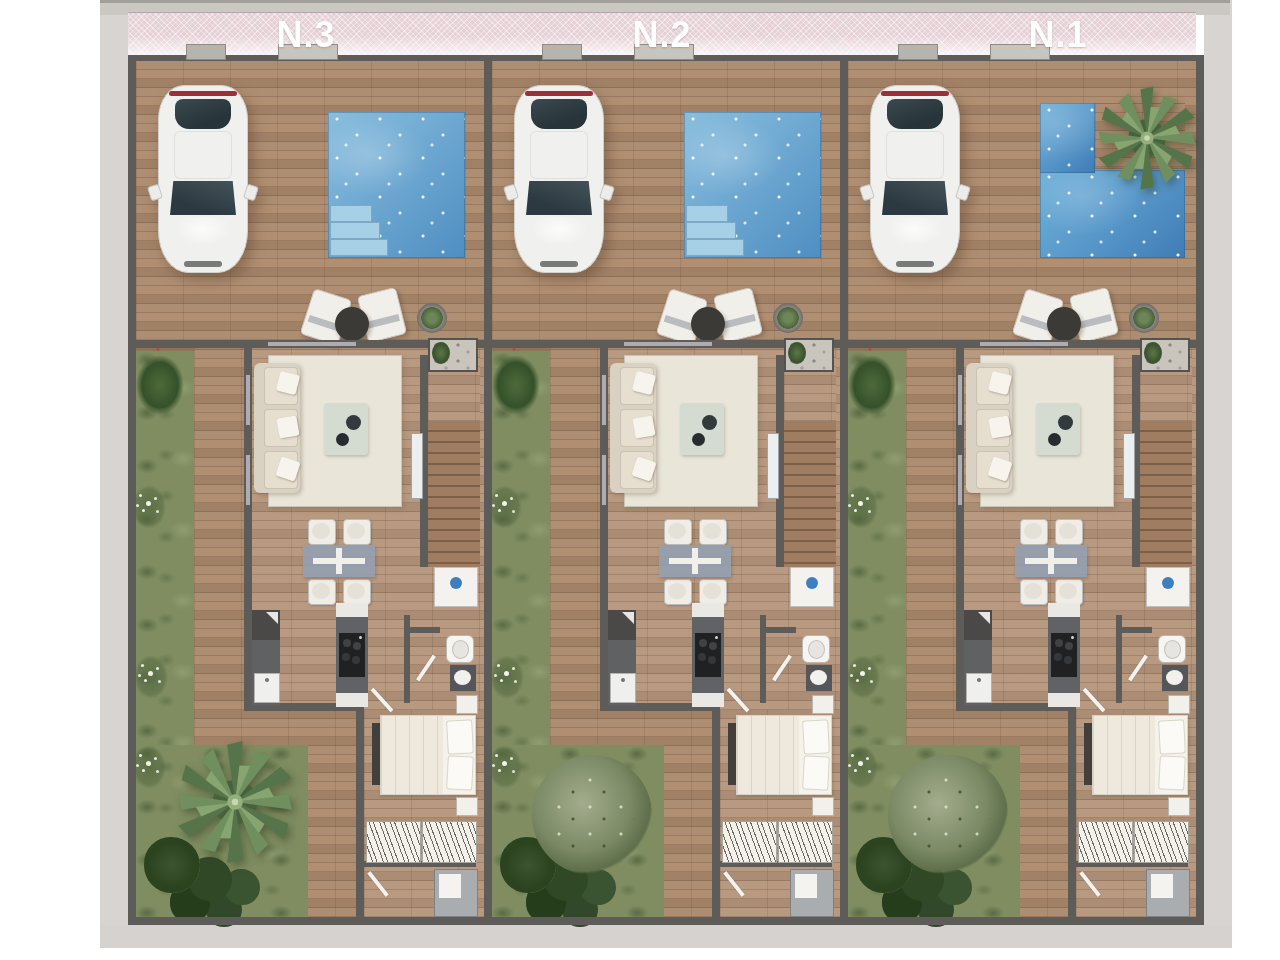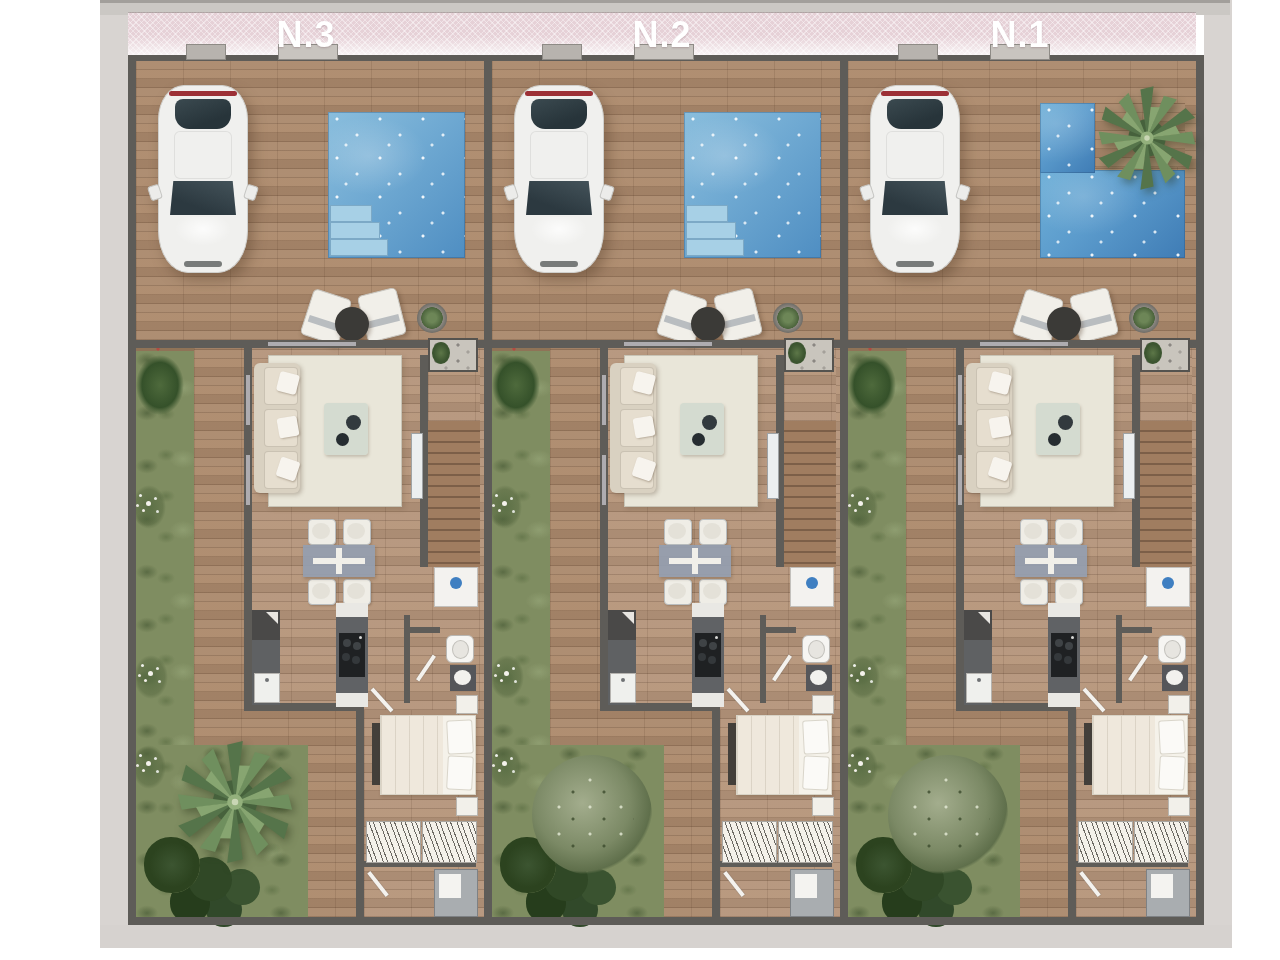--- a/index.html
+++ b/index.html
@@ -630,21 +630,21 @@
         <circle r="6" fill="#93b07c"></circle>
         <circle r="2.5" fill="#c9d6b4"></circle>
       </svg>
     </div>
   </div>
     </div>
   <div class="outer-right-wall"></div>
   <div id="labels">
       <span class="unit-label" style="left: 306px;">N.3</span>
       <span class="unit-label" style="left: 662px;">N.2</span>
-      <span class="unit-label" style="left: 1020px;">N.1</span>
+      <span class="unit-label" style="left: 1058px;">N.1</span>
     </div>
   <div id="porch-steps">
       <div class="porch-step" style="left: 186px; top: 44px; width: 38px;"></div>
       <div class="porch-step b" style="left: 278px; top: 44px; width: 58px;"></div>
       <div class="porch-step" style="left: 542px; top: 44px; width: 38px;"></div>
       <div class="porch-step b" style="left: 634px; top: 44px; width: 58px;"></div>
       <div class="porch-step" style="left: 898px; top: 44px; width: 38px;"></div>
       <div class="porch-step b" style="left: 990px; top: 44px; width: 58px;"></div>
     </div>
 </div>

